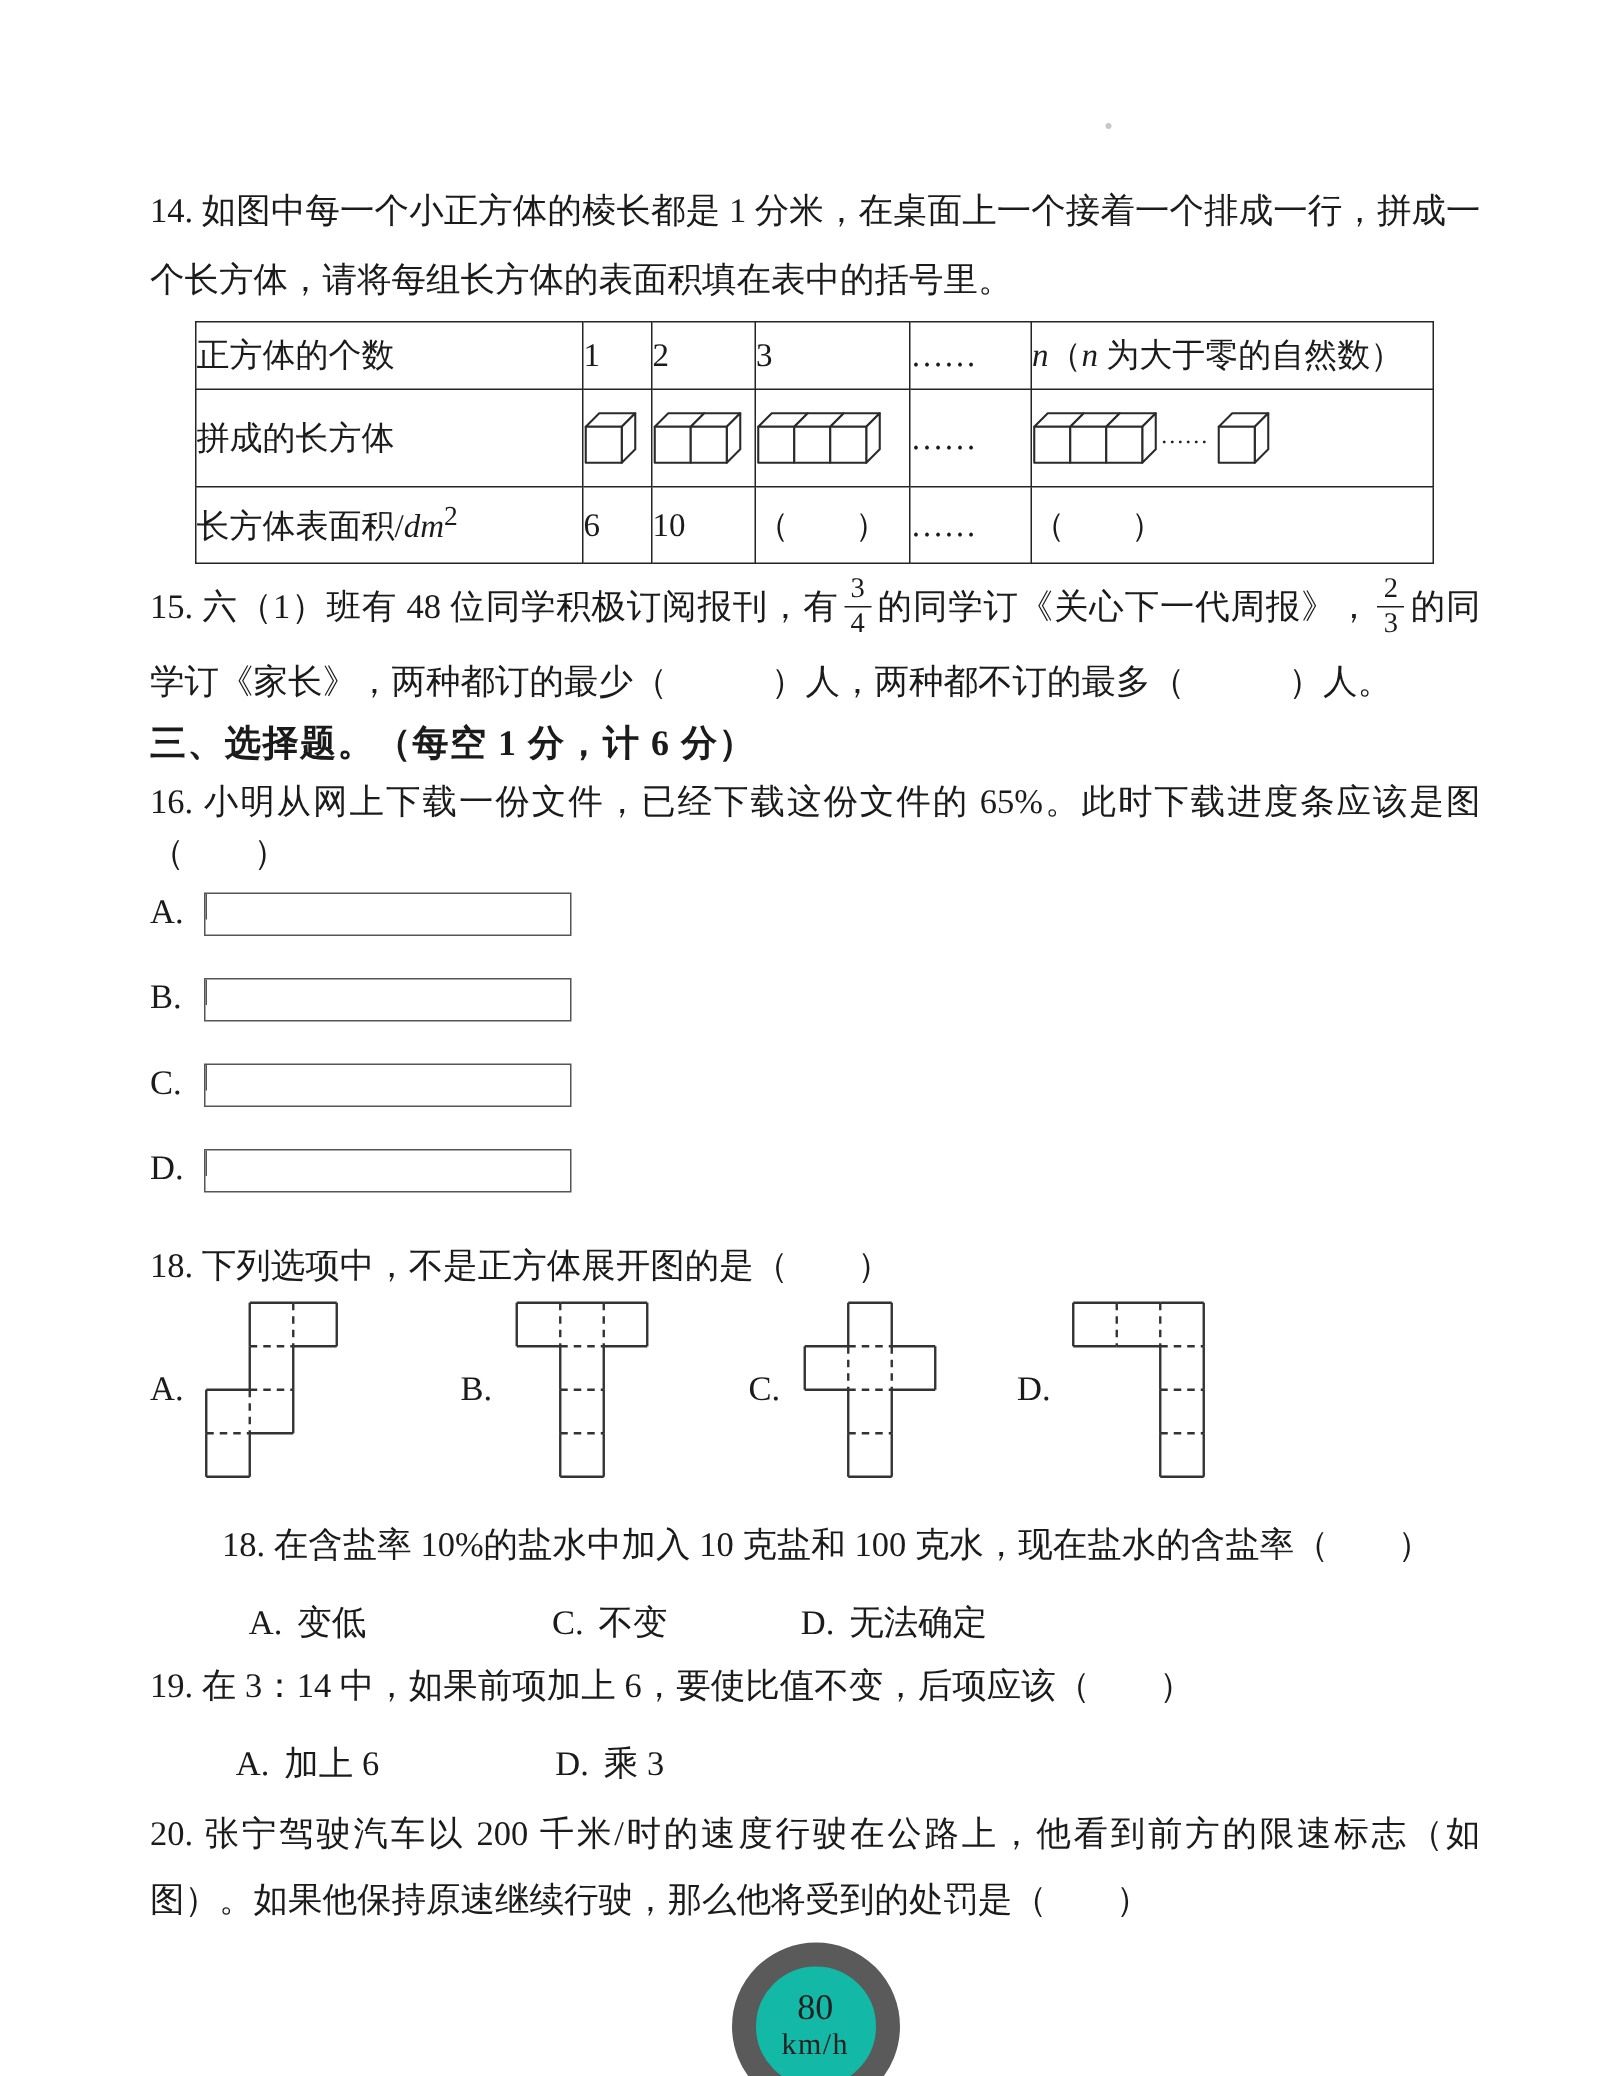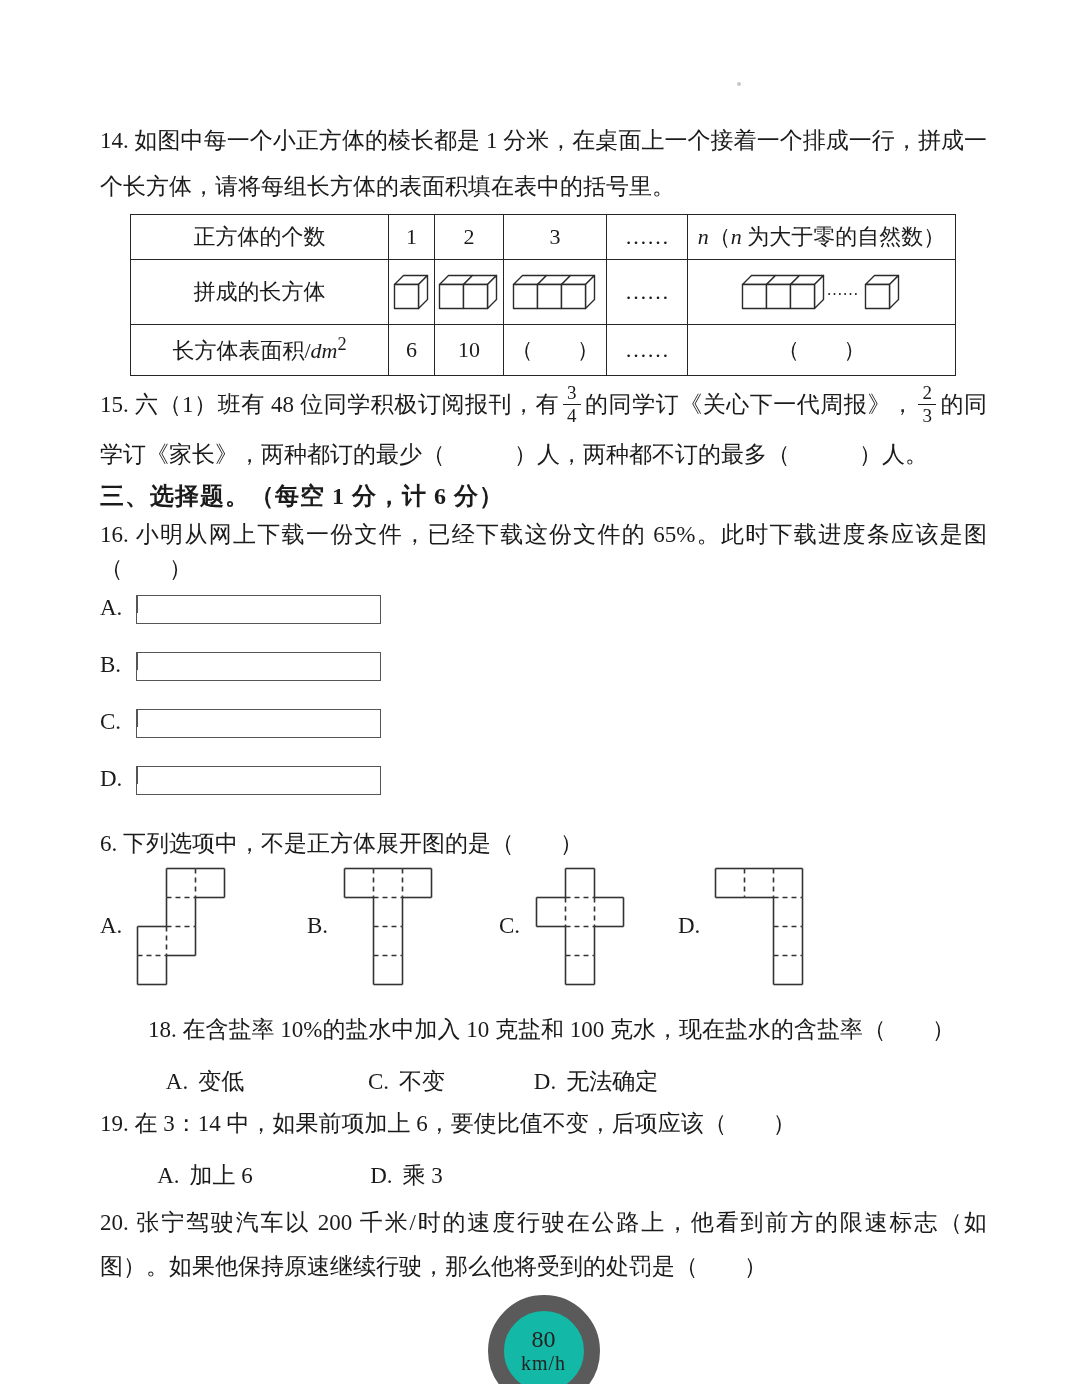--- a/index.html
+++ b/index.html
@@ -9,21 +9,21 @@
     font-family:"Liberation Serif","DejaVu Serif",serif;
     position:relative;overflow:hidden;
     box-sizing:border-box;
     padding:118px 93px 0 100px;
   }
   p.line{font-size:23px;line-height:46px;margin:0;text-align:justify;}
   p.tight{line-height:34px;}
 
   
   table.qtable{border-collapse:collapse;table-layout:fixed;width:825px;margin:4px 0 0 30px;}
-  table.qtable td{border:1.6px solid #252525;text-align:center;font-size:22px;padding:0;overflow:hidden;}
+  table.qtable td{border:1.6px solid #252525;text-align:left;font-size:22px;padding:0;overflow:hidden;}
   tr.r1 td{height:44px;}
   tr.r2 td{height:64px;}
   tr.r3 td{height:50px;}
   .qtable i{font-style:italic;}
   svg.cubes,svg.net{display:inline-block;vertical-align:middle;}
 
   
   #q15-line{line-height:50px;margin-top:4px;}
   .frac{display:inline-block;vertical-align:middle;text-align:center;font-size:19px;line-height:1.08;margin:0 4px;position:relative;top:-2px;}
   .frac .num{display:block;border-bottom:1.6px solid #1b1b1b;padding:0 4px 1px;}
@@ -151,21 +151,21 @@
   <div class="bar-row">
     <span class="bar-label">C.</span>
     <span class="bar-outer"><span class="bar-fill" style="width: 65%; background: rgb(208, 208, 208);"></span></span>
   </div>
   <div class="bar-row">
     <span class="bar-label">D.</span>
     <span class="bar-outer"><span class="bar-fill" style="width: 29%; background: rgb(208, 208, 208);"></span></span>
   </div>
 </div>
 
-<p class="line tight" id="q17-line">6. 下列选项中，不是正方体展开图的是（　　）</p>
+<p class="line tight" id="q17-line">18. 下列选项中，不是正方体展开图的是（　　）</p>
 
 <div id="nets">
   <div class="net-group">
     <span class="net-label">A.</span>
     <svg class="net" width="90" height="119">
         <line x1="30.5" y1="1.5" x2="59.5" y2="1.5" stroke="#333" stroke-width="1.6"></line>
         <line x1="30.5" y1="30.5" x2="59.5" y2="30.5" stroke="#333" stroke-width="1.6" stroke-dasharray="5 4"></line>
         <line x1="30.5" y1="1.5" x2="30.5" y2="30.5" stroke="#333" stroke-width="1.6"></line>
         <line x1="59.5" y1="1.5" x2="59.5" y2="30.5" stroke="#333" stroke-width="1.6" stroke-dasharray="5 4"></line>
         <line x1="59.5" y1="1.5" x2="88.5" y2="1.5" stroke="#333" stroke-width="1.6"></line>

